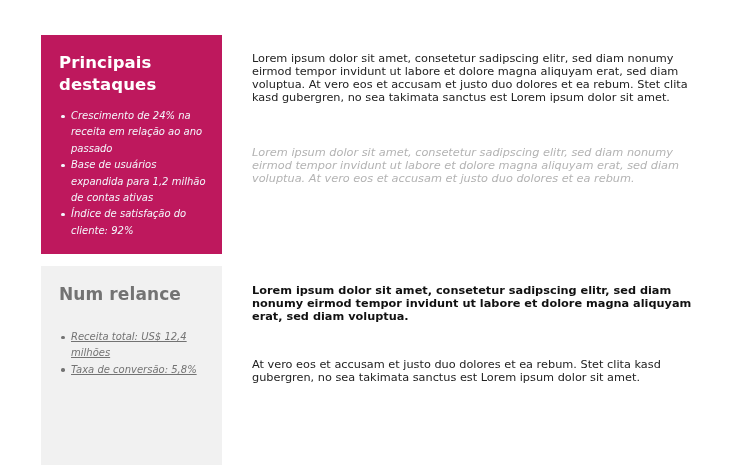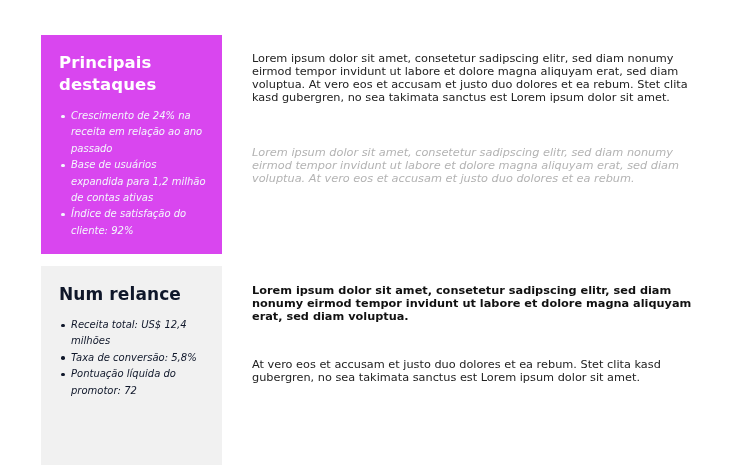--- a/index.html
+++ b/index.html
@@ -4,31 +4,31 @@
   <style>
     html, body { margin: 0; padding: 0; }
     body {
       width: 750px; height: 468px; background: #ffffff; position: relative;
       font-family: "DejaVu Sans", "Liberation Sans", sans-serif; overflow: hidden;
     }
     .box {
       position: absolute; left: 41px; width: 181px; box-sizing: border-box;
       padding: 0 14px 0 18px;
     }
-    .box-blue { top: 35px; height: 219px; background: #d946ef; color: #ffffff; }
-    .box-gray { top: 266px; height: 199px; background: #f1f1f1; color: #0f172a; }
+    .box-blue { top: 35px; height: 219px; background: #be185d; color: #ffffff; }
+    .box-gray { top: 266px; height: 199px; background: #f1f1f1; color: #737373; }
     .box h2 {
       margin: 0; font-family: "DejaVu Sans", sans-serif; font-weight: bold;
       font-size: 16.5px; line-height: 22px; letter-spacing: 0.1px;
     }
     .box-blue h2 { padding-top: 17px; }
     .box-gray h2 { padding-top: 17px; font-size: 17px; }
     .box ul { margin: 0; padding: 0 0 0 12px; list-style: none; }
     .box-blue ul { margin-top: 12px; }
-    .box-gray ul { margin-top: 12px; }
+    .box-gray ul { margin-top: 24px; text-decoration: underline; }
     .box li {
       position: relative; font-style: italic; font-size: 10px; line-height: 16.4px;
       padding-left: 0;
     }
     .box li::before {
       content: ""; position: absolute; left: -10px; top: 6.5px; width: 3.5px; height: 3.5px;
       border-radius: 50%; background: currentColor;
     }
     .box-blue li { color: #f4f8fd; }
     .text {
@@ -50,20 +50,19 @@
     <li>Base de usuários expandida para 1,2 milhão de contas ativas</li>
     <li>Índice de satisfação do cliente: 92%</li>
   </ul>
 </div>
 
 <div class="box box-gray">
   <h2>Num relance</h2>
   <ul>
     <li>Receita total: US$ 12,4 milhões</li>
     <li>Taxa de conversão: 5,8%</li>
-    <li>Pontuação líquida do promotor: 72</li>
   </ul>
 </div>
 
 <p class="text p1">Lorem ipsum dolor sit amet, consetetur sadipscing elitr, sed diam nonumy eirmod tempor invidunt ut labore et dolore magna aliquyam erat, sed diam voluptua. At vero eos et accusam et justo duo dolores et ea rebum. Stet clita kasd gubergren, no sea takimata sanctus est Lorem ipsum dolor sit amet.</p>
 <p class="text p2">Lorem ipsum dolor sit amet, consetetur sadipscing elitr, sed diam nonumy eirmod tempor invidunt ut labore et dolore magna aliquyam erat, sed diam voluptua. At vero eos et accusam et justo duo dolores et ea rebum.</p>
 <p class="text p3">Lorem ipsum dolor sit amet, consetetur sadipscing elitr, sed diam nonumy eirmod tempor invidunt ut labore et dolore magna aliquyam erat, sed diam voluptua.</p>
 <p class="text p4">At vero eos et accusam et justo duo dolores et ea rebum. Stet clita kasd gubergren, no sea takimata sanctus est Lorem ipsum dolor sit amet.</p>
 
 </body></html>

